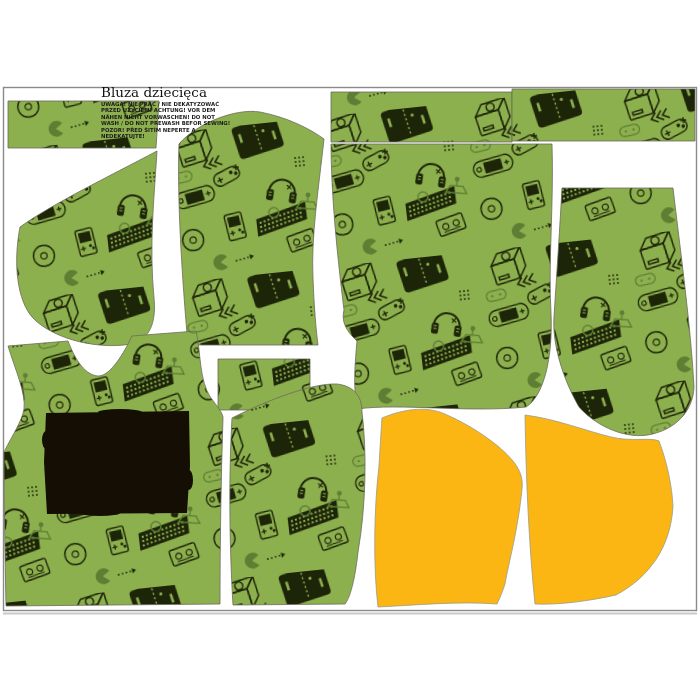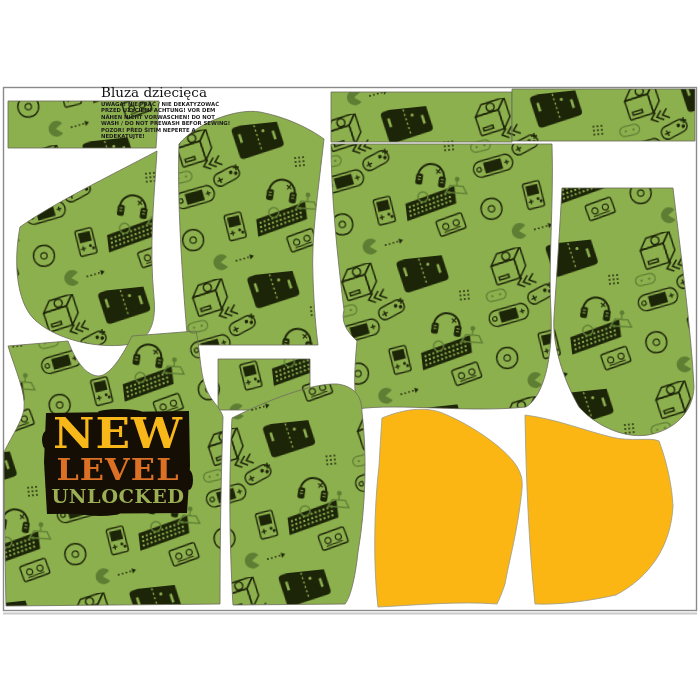--- a/index.html
+++ b/index.html
@@ -192,19 +192,14 @@
 
   <div class="care-warning">
     <span>UWAGA! NIE PRAĆ / NIE DEKATYZOWAĆ</span>
     <span>PRZED UŻYCIEM! ACHTUNG! VOR DEM</span>
     <span>NÄHEN NICHT VORWASCHEN! DO NOT</span>
     <span>WASH / DO NOT PREWASH BEFOR SEWING!</span>
     <span>POZOR! PŘED ŠITÍM NEPERTE A</span>
     <span>NEDEKATUJTE!</span>
   </div>
 
-  <div class="logo-overlay">
-    <span class="logo-word logo-word1">NEW</span>
-    <span class="logo-word logo-word2">LEVEL</span>
-    <span class="logo-word logo-word3">UNLOCKED</span>
-  </div>
 
 </div>
 
 </body></html>

